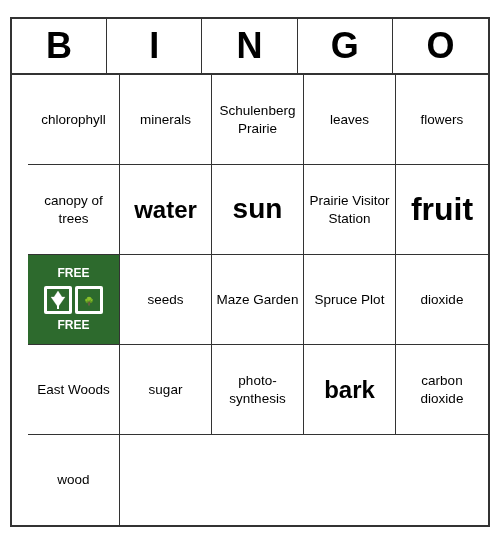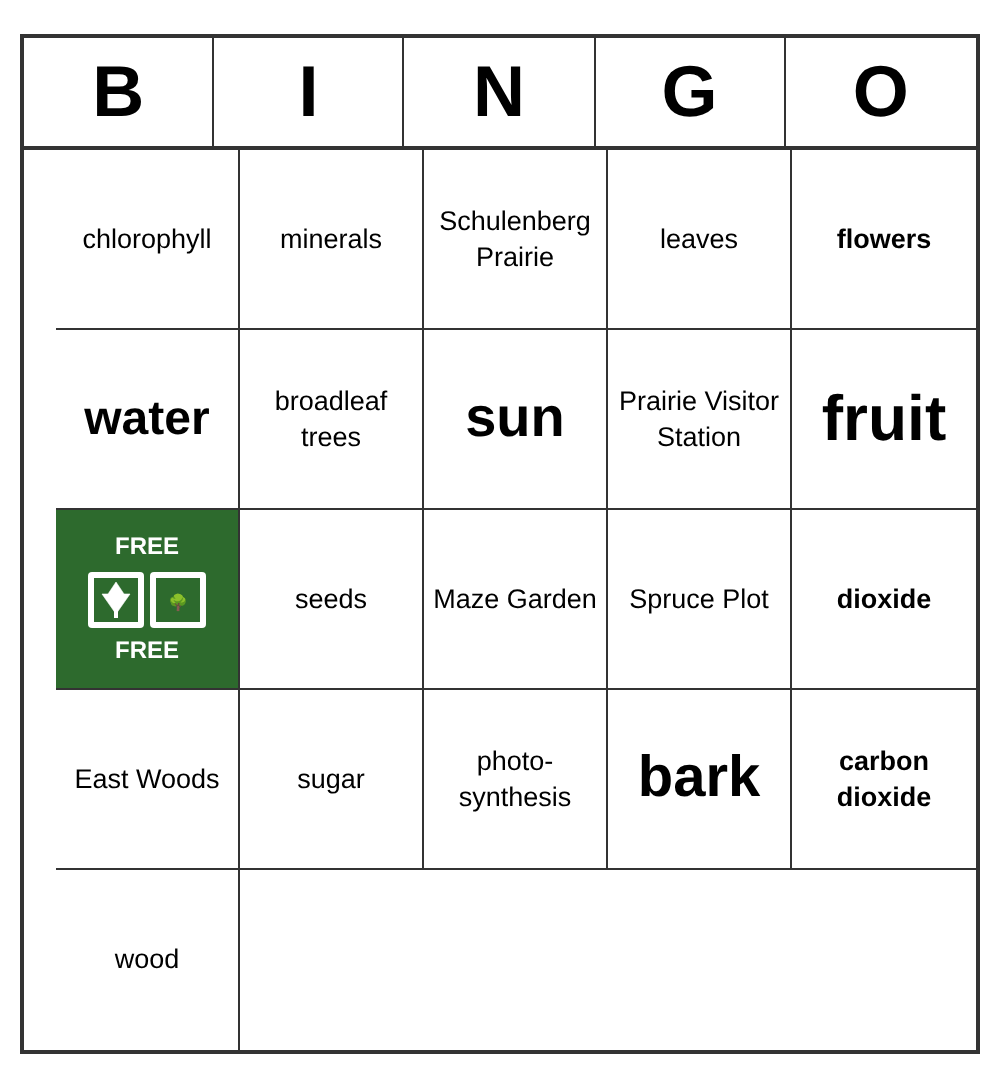--- a/index.html
+++ b/index.html
@@ -41,21 +41,21 @@
       border-bottom: 1px solid #333;
       min-height: 90px;
       display: flex;
       align-items: center;
       justify-content: center;
       text-align: center;
       font-size: 13.5px;
       padding: 4px 3px;
       line-height: 1.3;
     }
-    .bingo-cell:nth-child(5n) { border-right: none; font-weight: bold; }
+    .bingo-cell:nth-child(5n) { border-right: none; }
     .bingo-cell:nth-child(n+21) { border-bottom: none; }
     .free-cell {
       background: #2d6a2d;
       color: white;
       font-size: 11px;
       flex-direction: column;
       gap: 2px;
     }
     .free-cell .free-text {
       font-weight: bold;
@@ -97,22 +97,22 @@
       <div class="bingo-letter">N</div>
       <div class="bingo-letter">G</div>
       <div class="bingo-letter">O</div>
     </div>
   <div class="bingo-grid">
   <div class="bingo-cell">chlorophyll</div>
       <div class="bingo-cell">minerals</div>
       <div class="bingo-cell">Schulenberg Prairie</div>
       <div class="bingo-cell">leaves</div>
       <div class="bingo-cell">flowers</div>
+      <div class="bingo-cell">canopy of trees</div>
       <div class="bingo-cell" style="font-size: 24px; font-weight: bold;">water</div>
-      <div class="bingo-cell">broadleaf trees</div>
       <div class="bingo-cell" style="font-size: 28px; font-weight: bold;">sun</div>
       <div class="bingo-cell">Prairie Visitor Station</div>
       <div class="bingo-cell" style="font-size: 32px; font-weight: bold;">fruit</div>
       <div class="bingo-cell free-cell">
           <span class="free-text">FREE</span>
           <div class="arb-logo">
             <div class="arb-icon">
               <svg width="22" height="22" viewBox="0 0 22 22" xmlns="http://www.w3.org/2000/svg">
                 <rect width="22" height="22" fill="#2d6a2d"></rect>
                 <polygon points="11,2 15,8 18,8 11,18 4,8 7,8" fill="white" stroke="white" stroke-width="0.3"></polygon>
@@ -128,17 +128,17 @@
           </div>
           <span class="free-text">FREE</span>
         </div>
       <div class="bingo-cell">seeds</div>
       <div class="bingo-cell">Maze Garden</div>
       <div class="bingo-cell">Spruce Plot</div>
       <div class="bingo-cell">dioxide</div>
       <div class="bingo-cell">East Woods</div>
       <div class="bingo-cell">sugar</div>
       <div class="bingo-cell">photo-synthesis</div>
-      <div class="bingo-cell" style="font-size: 29px; font-weight: bold;">bark</div>
+      <div class="bingo-cell" style="font-size: 24px; font-weight: bold;">bark</div>
       <div class="bingo-cell">carbon dioxide</div>
       <div class="bingo-cell">wood</div>
     </div>
 </div>
 
 </body></html>

